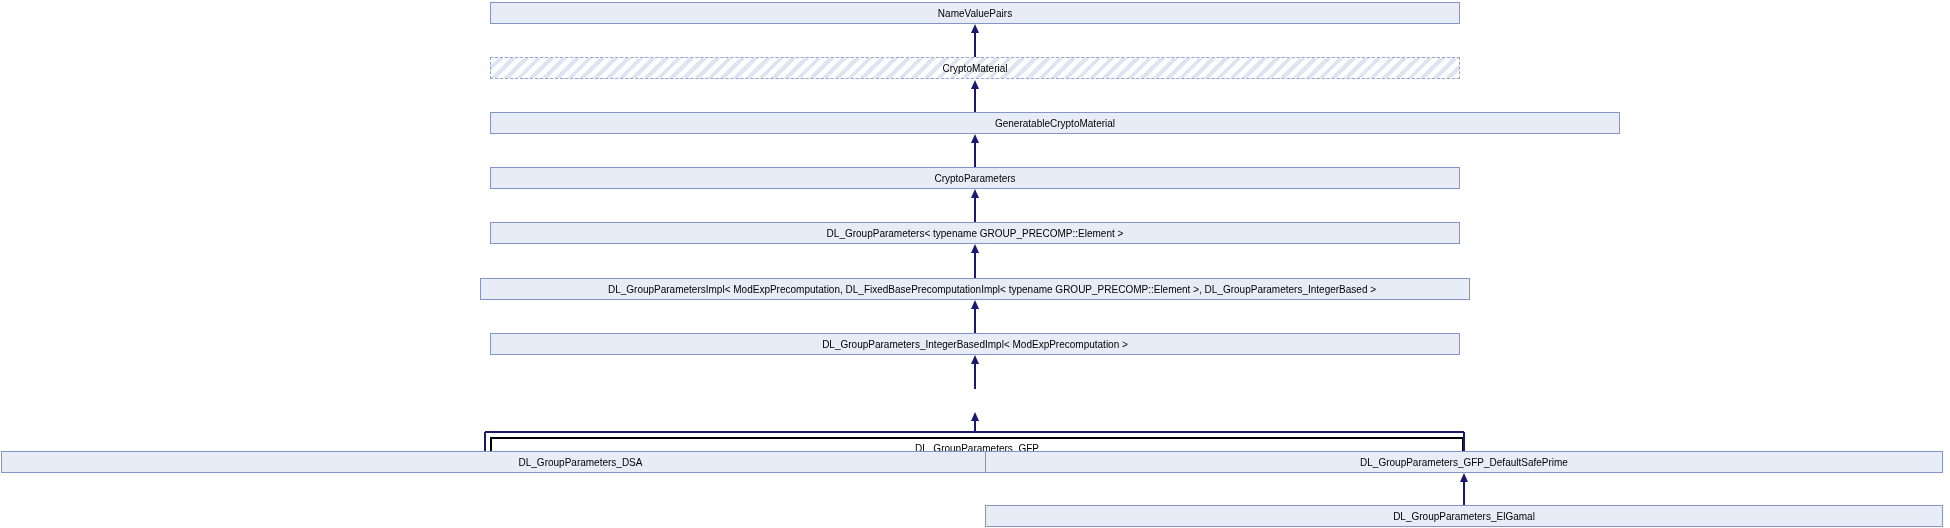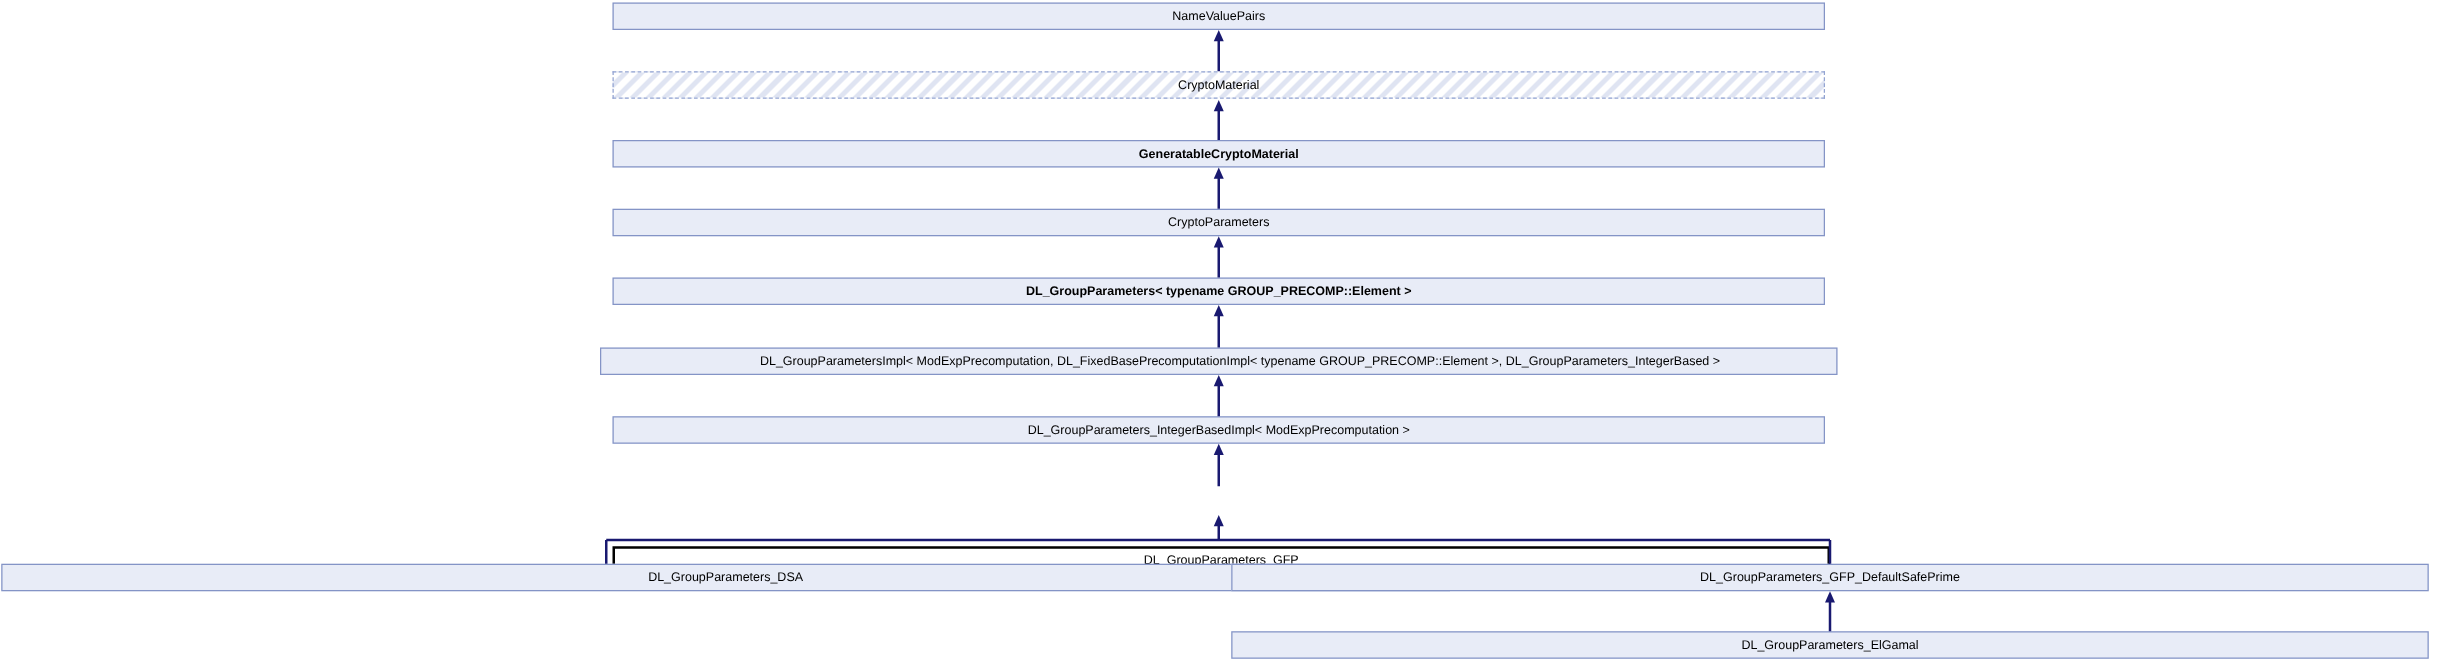--- a/index.html
+++ b/index.html
@@ -58,23 +58,23 @@
     border-right: 4px solid transparent;
     border-bottom: 9px solid var(--edge, #191970);
   }
 </style>
 </head>
 <body>
 
 <div id="canvas">
     <div class="node normal" style="left: 490px; top: 2px; width: 970px; height: 22px;">NameValuePairs</div>
     <div class="node hatched" style="left: 490px; top: 57px; width: 970px; height: 22px;">CryptoMaterial</div>
-    <div class="node normal" style="left: 490px; top: 112px; width: 970px; height: 22px; font-weight: bold;">GeneratableCryptoMaterial</div>
+    <div class="node normal" style="left: 490px; top: 112px; width: 1130px; height: 22px;">GeneratableCryptoMaterial</div>
     <div class="node normal" style="left: 490px; top: 167px; width: 970px; height: 22px;">CryptoParameters</div>
-    <div class="node normal" style="left: 490px; top: 222px; width: 970px; height: 22px; font-weight: bold;">DL_GroupParameters&lt; typename GROUP_PRECOMP::Element &gt;</div>
+    <div class="node normal" style="left: 490px; top: 222px; width: 970px; height: 22px;">DL_GroupParameters&lt; typename GROUP_PRECOMP::Element &gt;</div>
     <div class="node normal" style="left: 480px; top: 278px; width: 990px; height: 22px; padding-left: 34px;">DL_GroupParametersImpl&lt; ModExpPrecomputation, DL_FixedBasePrecomputationImpl&lt; typename GROUP_PRECOMP::Element &gt;, DL_GroupParameters_IntegerBased &gt;</div>
     <div class="node normal" style="left: 490px; top: 333px; width: 970px; height: 22px;">DL_GroupParameters_IntegerBasedImpl&lt; ModExpPrecomputation &gt;</div>
     <div class="node current" style="left: 490px; top: 389px; width: 974px; height: 23px;">DL_GroupParameters_GFP</div>
     <div class="node normal" style="left: 1px; top: 451px; width: 1159px; height: 22px;">DL_GroupParameters_DSA</div>
     <div class="node normal" style="left: 985px; top: 451px; width: 958px; height: 22px;">DL_GroupParameters_GFP_DefaultSafePrime</div>
     <div class="node normal" style="left: 985px; top: 505px; width: 958px; height: 22px;">DL_GroupParameters_ElGamal</div>
     <div class="vline" style="left: 974.25px; top: 29px; height: 28px;"></div>
     <div class="arrowhead" style="left: 970.75px; top: 24px;"></div>
     <div class="vline" style="left: 974.25px; top: 85px; height: 27px;"></div>
     <div class="arrowhead" style="left: 970.75px; top: 80px;"></div>

